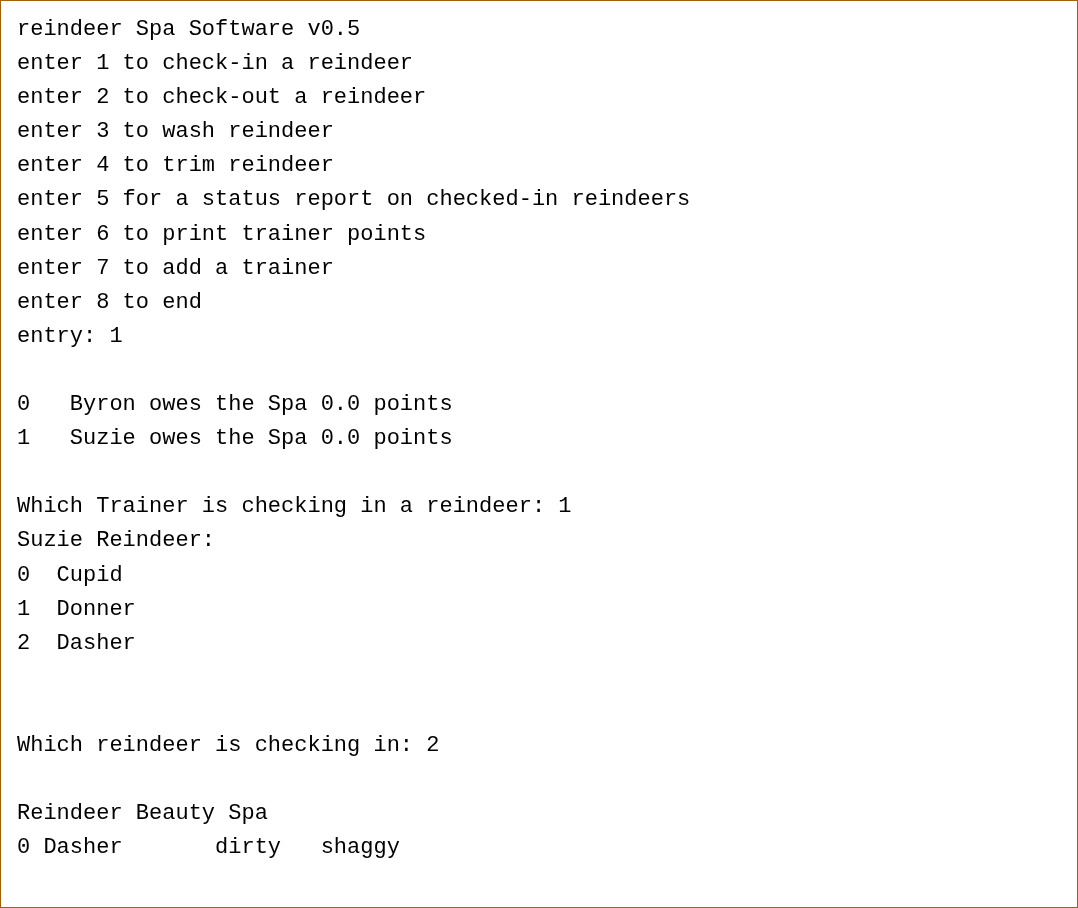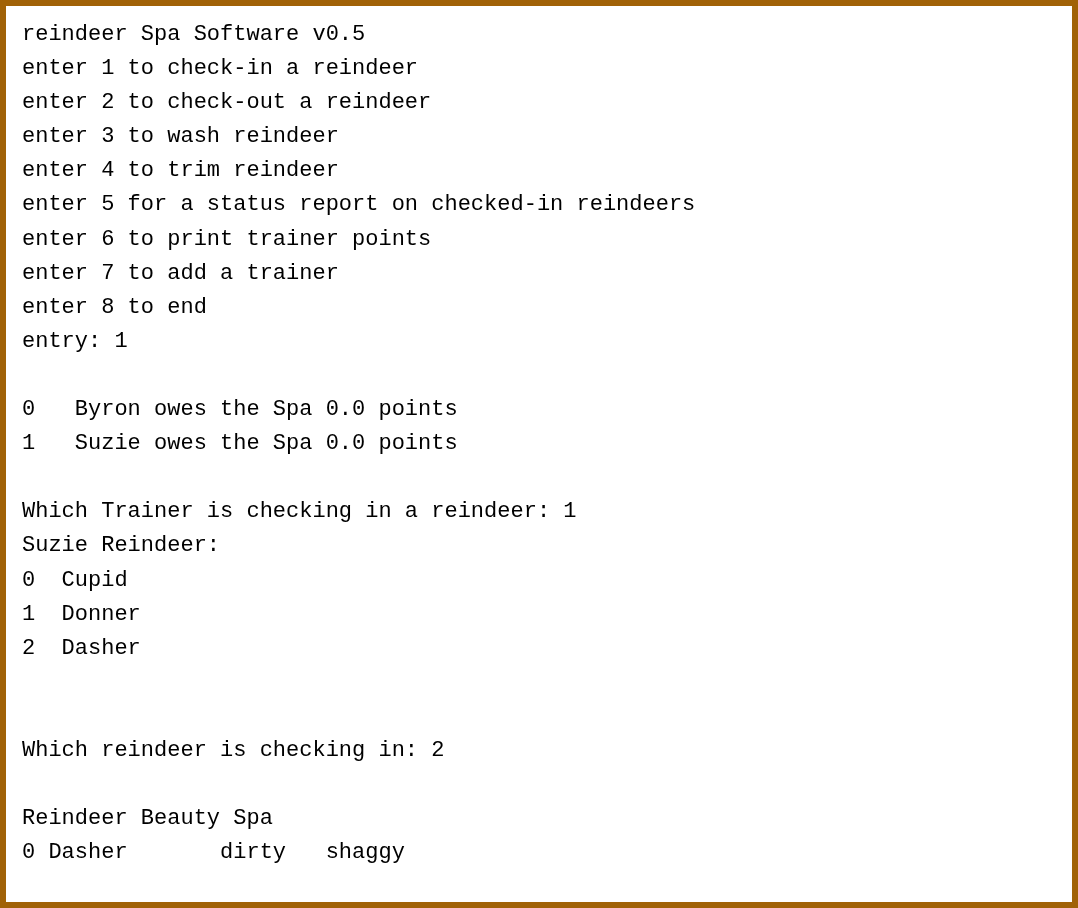--- a/index.html
+++ b/index.html
@@ -4,21 +4,21 @@
   <style>
     body {
       margin: 0;
       padding: 0;
       background: #fff;
       font-family: "Courier New", Courier, monospace;
       font-size: 22px;
       color: #000;
     }
     .terminal {
-      border: 6px solid #a16207;
+      border: 1px solid #a16207;
       padding: 12px 16px 32px 16px;
       box-sizing: border-box;
       width: 1078px;
       height: 908px;
       line-height: 1.55;
       white-space: pre;
       overflow: hidden;
     }
     .line {
       display: block;

